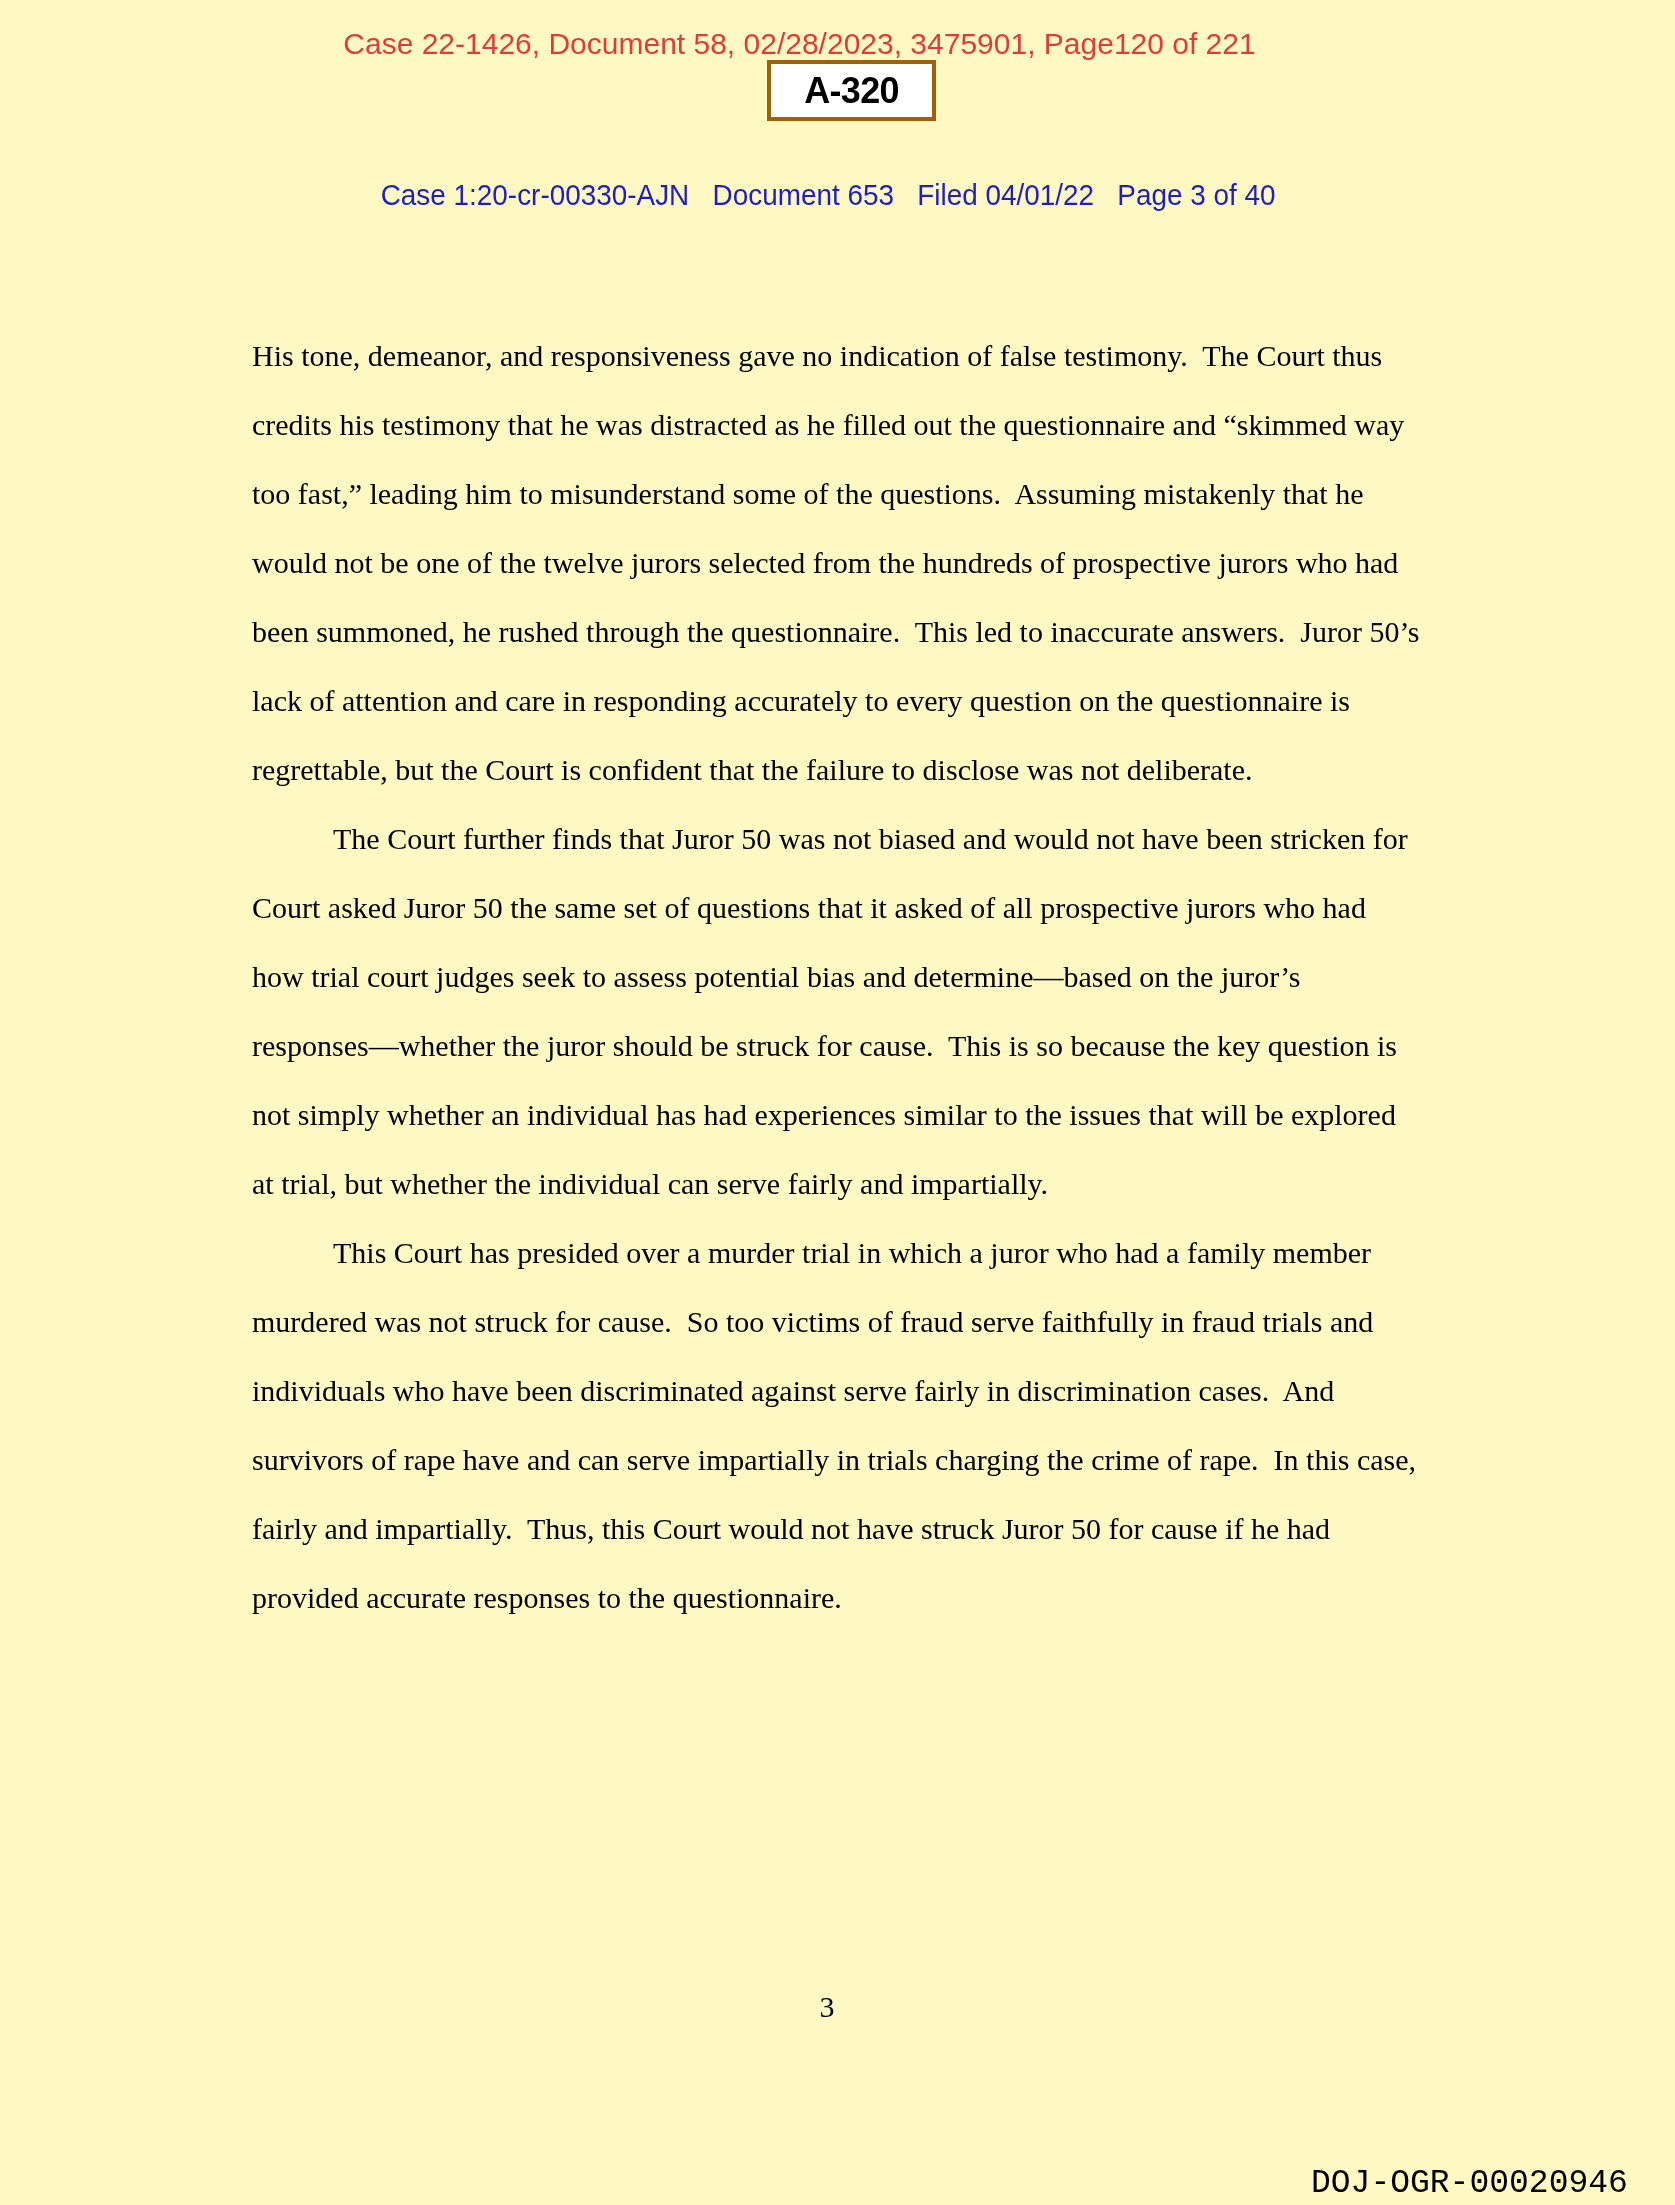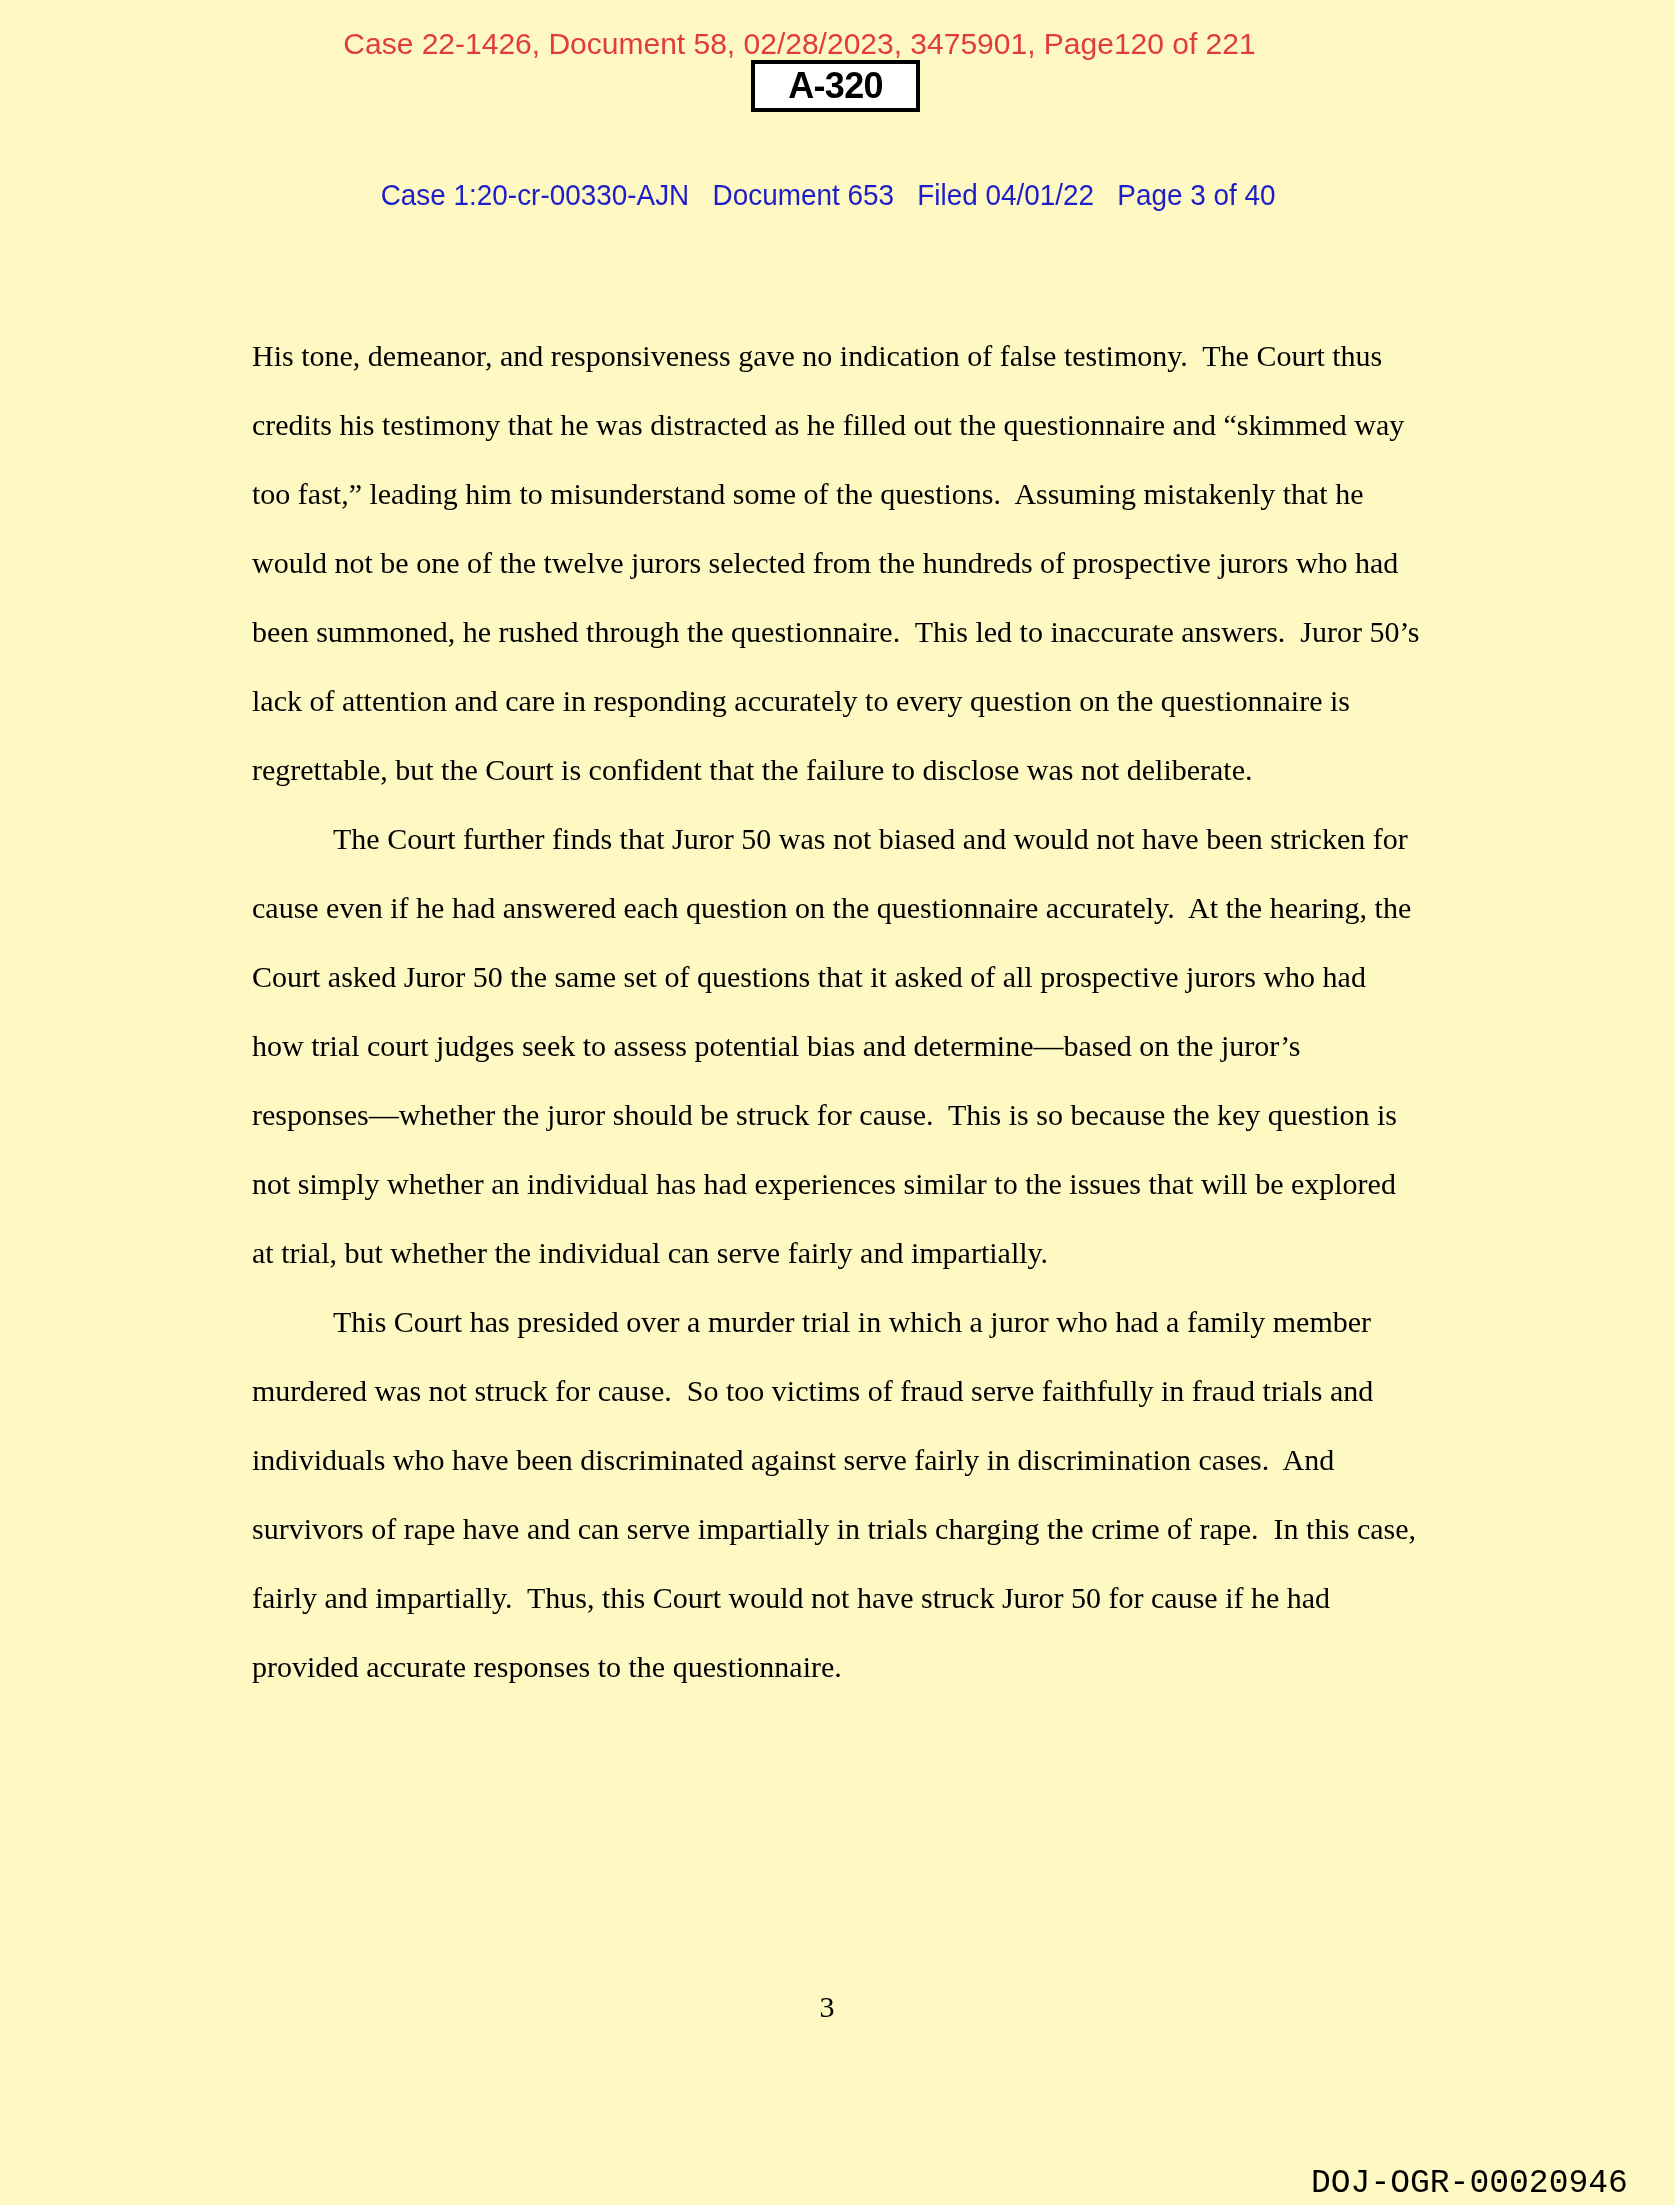--- a/index.html
+++ b/index.html
@@ -19,26 +19,26 @@
     width: 1675px;
     text-align: center;
     font-family: "Liberation Sans", "DejaVu Sans", sans-serif;
     font-size: 30px;
     line-height: 30px;
     white-space: pre;
     color: #e23b3b;
   }
   .a-box {
     position: absolute;
-    left: 751px;
+    left: 767px;
     top: 60px;
     width: 169px;
-    height: 52px;
+    height: 61px;
     box-sizing: border-box;
-    border: 4px solid #000000;
+    border: 4px solid #a16207;
     background: #fff;
     display: flex;
     align-items: center;
     justify-content: center;
   }
   .a-box span {
     font-family: "Liberation Sans", "DejaVu Sans", sans-serif;
     font-weight: bold;
     font-size: 36px;
     letter-spacing: -0.7px;
@@ -111,21 +111,20 @@
 
   <div class="body-text" id="body-text">
       <div class="line">His tone, demeanor, and responsiveness gave no indication of false testimony.  The Court thus</div>
       <div class="line">credits his testimony that he was distracted as he filled out the questionnaire and “skimmed way</div>
       <div class="line">too fast,” leading him to misunderstand some of the questions.  Assuming mistakenly that he</div>
       <div class="line">would not be one of the twelve jurors selected from the hundreds of prospective jurors who had</div>
       <div class="line">been summoned, he rushed through the questionnaire.  This led to inaccurate answers.  Juror 50’s</div>
       <div class="line">lack of attention and care in responding accurately to every question on the questionnaire is</div>
       <div class="line">regrettable, but the Court is confident that the failure to disclose was not deliberate.</div>
       <div class="line indent">The Court further finds that Juror 50 was not biased and would not have been stricken for</div>
-      <div class="line">cause even if he had answered each question on the questionnaire accurately.  At the hearing, the</div>
       <div class="line">Court asked Juror 50 the same set of questions that it asked of all prospective jurors who had</div>
       <div class="line">how trial court judges seek to assess potential bias and determine—based on the juror’s</div>
       <div class="line">responses—whether the juror should be struck for cause.  This is so because the key question is</div>
       <div class="line">not simply whether an individual has had experiences similar to the issues that will be explored</div>
       <div class="line">at trial, but whether the individual can serve fairly and impartially.</div>
       <div class="line indent">This Court has presided over a murder trial in which a juror who had a family member</div>
       <div class="line">murdered was not struck for cause.  So too victims of fraud serve faithfully in fraud trials and</div>
       <div class="line">individuals who have been discriminated against serve fairly in discrimination cases.  And</div>
       <div class="line">survivors of rape have and can serve impartially in trials charging the crime of rape.  In this case,</div>
       <div class="line">fairly and impartially.  Thus, this Court would not have struck Juror 50 for cause if he had</div>

